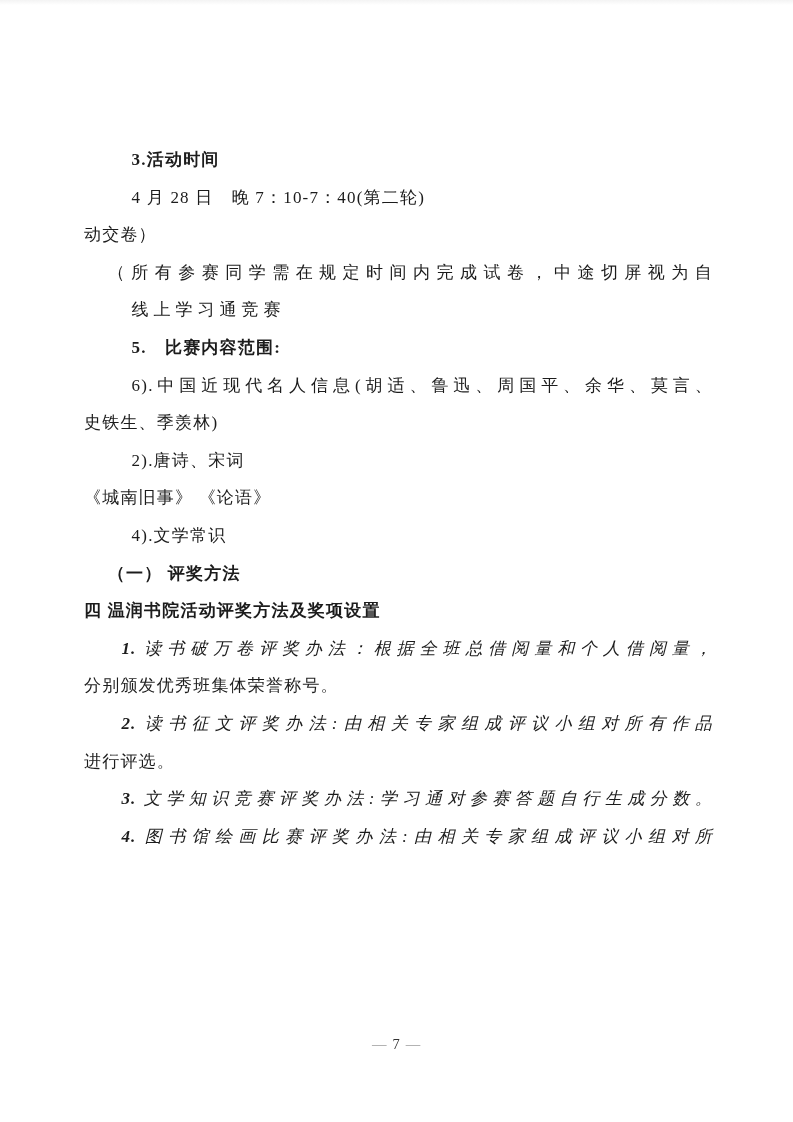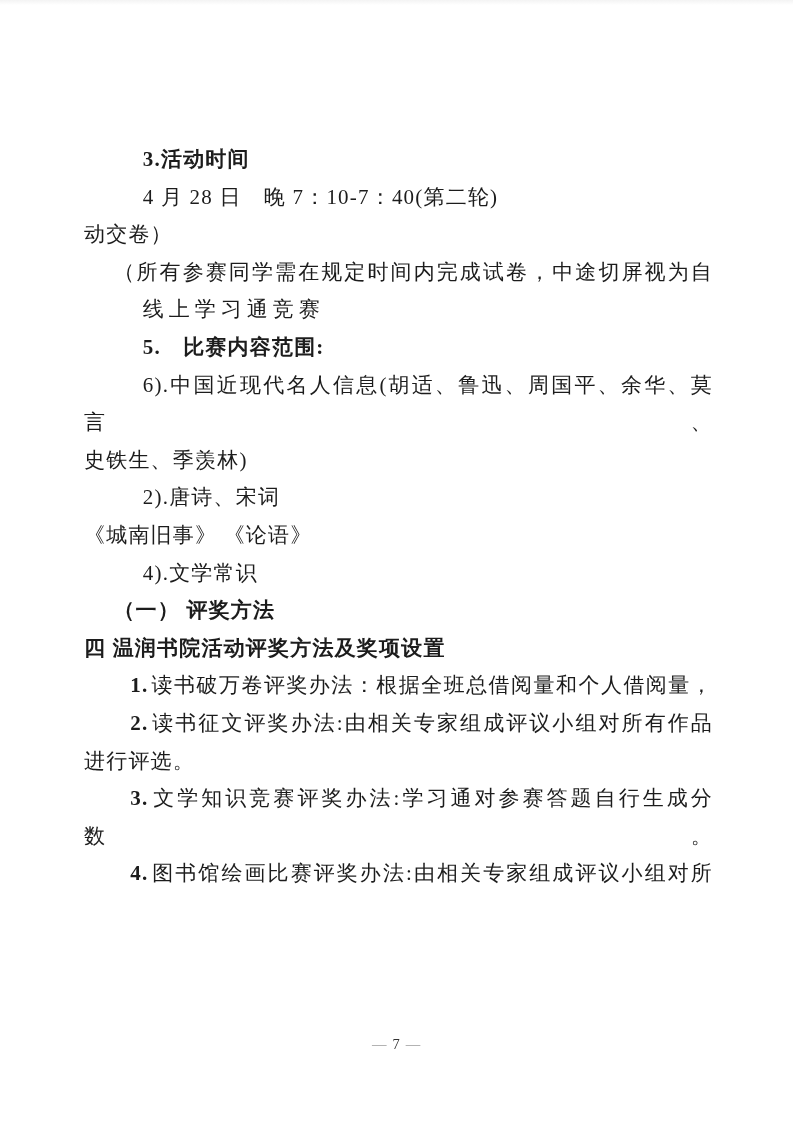--- a/index.html
+++ b/index.html
@@ -18,29 +18,29 @@
     height: 5px;
     background: linear-gradient(#f3f3f3, #ffffff);
   }
   .content {
     position: absolute;
     left: 84px;
     top: 141px;
     width: 629px;
   }
   .line {
-    font-size: 21px;
+    font-size: 17px;
     line-height: 37.6px;
     letter-spacing: 1.2px;
     text-align: left;
     white-space: normal;
   }
   .h { font-weight: bold; }
   .ind-a { text-indent: 2.8em; }
-  .ind-b { text-indent: 2.2em; }
+  .ind-b { text-indent: 2.2em; font-style: italic; }
   .ind-c { text-indent: 1.4em; }
   .fill { text-align: justify; text-align-last: justify; }
   .ls { letter-spacing: 5px; }
   .prefix { font-weight: bold; margin-right: 3px; }
   .footer {
     position: absolute;
     top: 1036px;
     left: 0;
     width: 100%;
     text-align: center;
@@ -65,20 +65,21 @@
     <div class="line ind-a ls"><span>线上学习通竞赛</span></div>
     <div class="line h ind-a"><span>5.　比赛内容范围:</span></div>
     <div class="line ind-a fill"><span>6).中国近现代名人信息(胡适、鲁迅、周国平、余华、莫言、</span></div>
     <div class="line"><span>史铁生、季羡林)</span></div>
     <div class="line ind-a"><span>2).唐诗、宋词</span></div>
     <div class="line"><span>《城南旧事》 《论语》</span></div>
     <div class="line ind-a"><span>4).文学常识</span></div>
     <div class="line h ind-c"><span>（一） 评奖方法</span></div>
     <div class="line h"><span>四 温润书院活动评奖方法及奖项设置</span></div>
     <div class="line ind-b fill"><span class="prefix">1.</span><span>读书破万卷评奖办法：根据全班总借阅量和个人借阅量，</span></div>
+    <div class="line"><span>分别颁发优秀班集体荣誉称号。</span></div>
     <div class="line ind-b fill"><span class="prefix">2.</span><span>读书征文评奖办法:由相关专家组成评议小组对所有作品</span></div>
     <div class="line"><span>进行评选。</span></div>
     <div class="line ind-b fill"><span class="prefix">3.</span><span>文学知识竞赛评奖办法:学习通对参赛答题自行生成分数。</span></div>
     <div class="line ind-b fill"><span class="prefix">4.</span><span>图书馆绘画比赛评奖办法:由相关专家组成评议小组对所</span></div>
   </div>
 
   <div class="footer">
     <span class="dash">—</span><span class="num">7</span><span class="dash">—</span>
   </div>
 </div>

